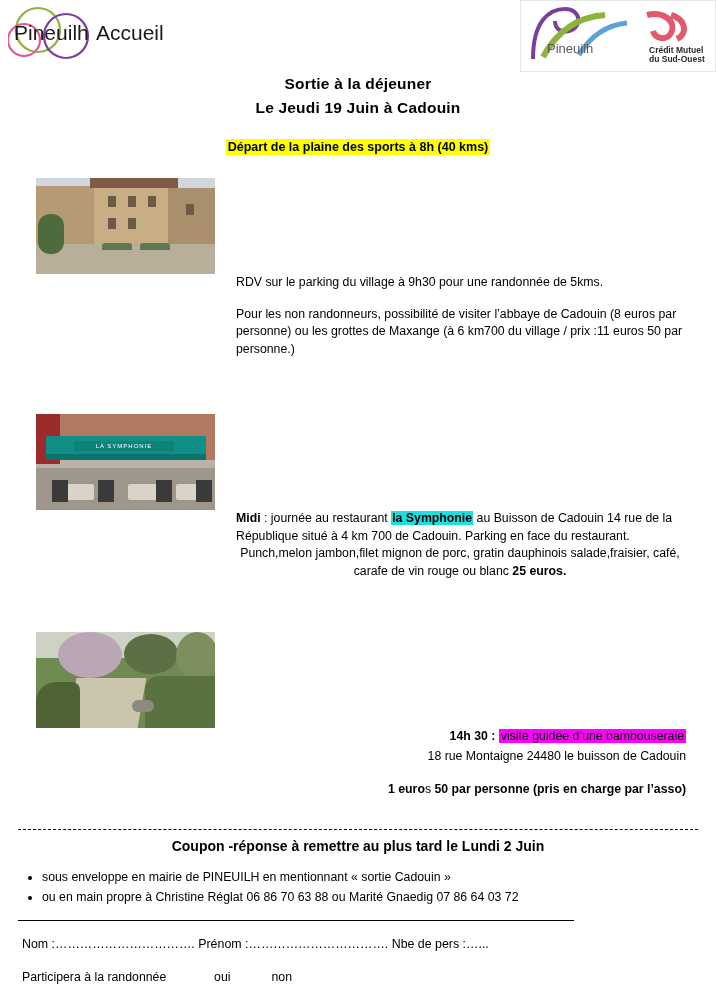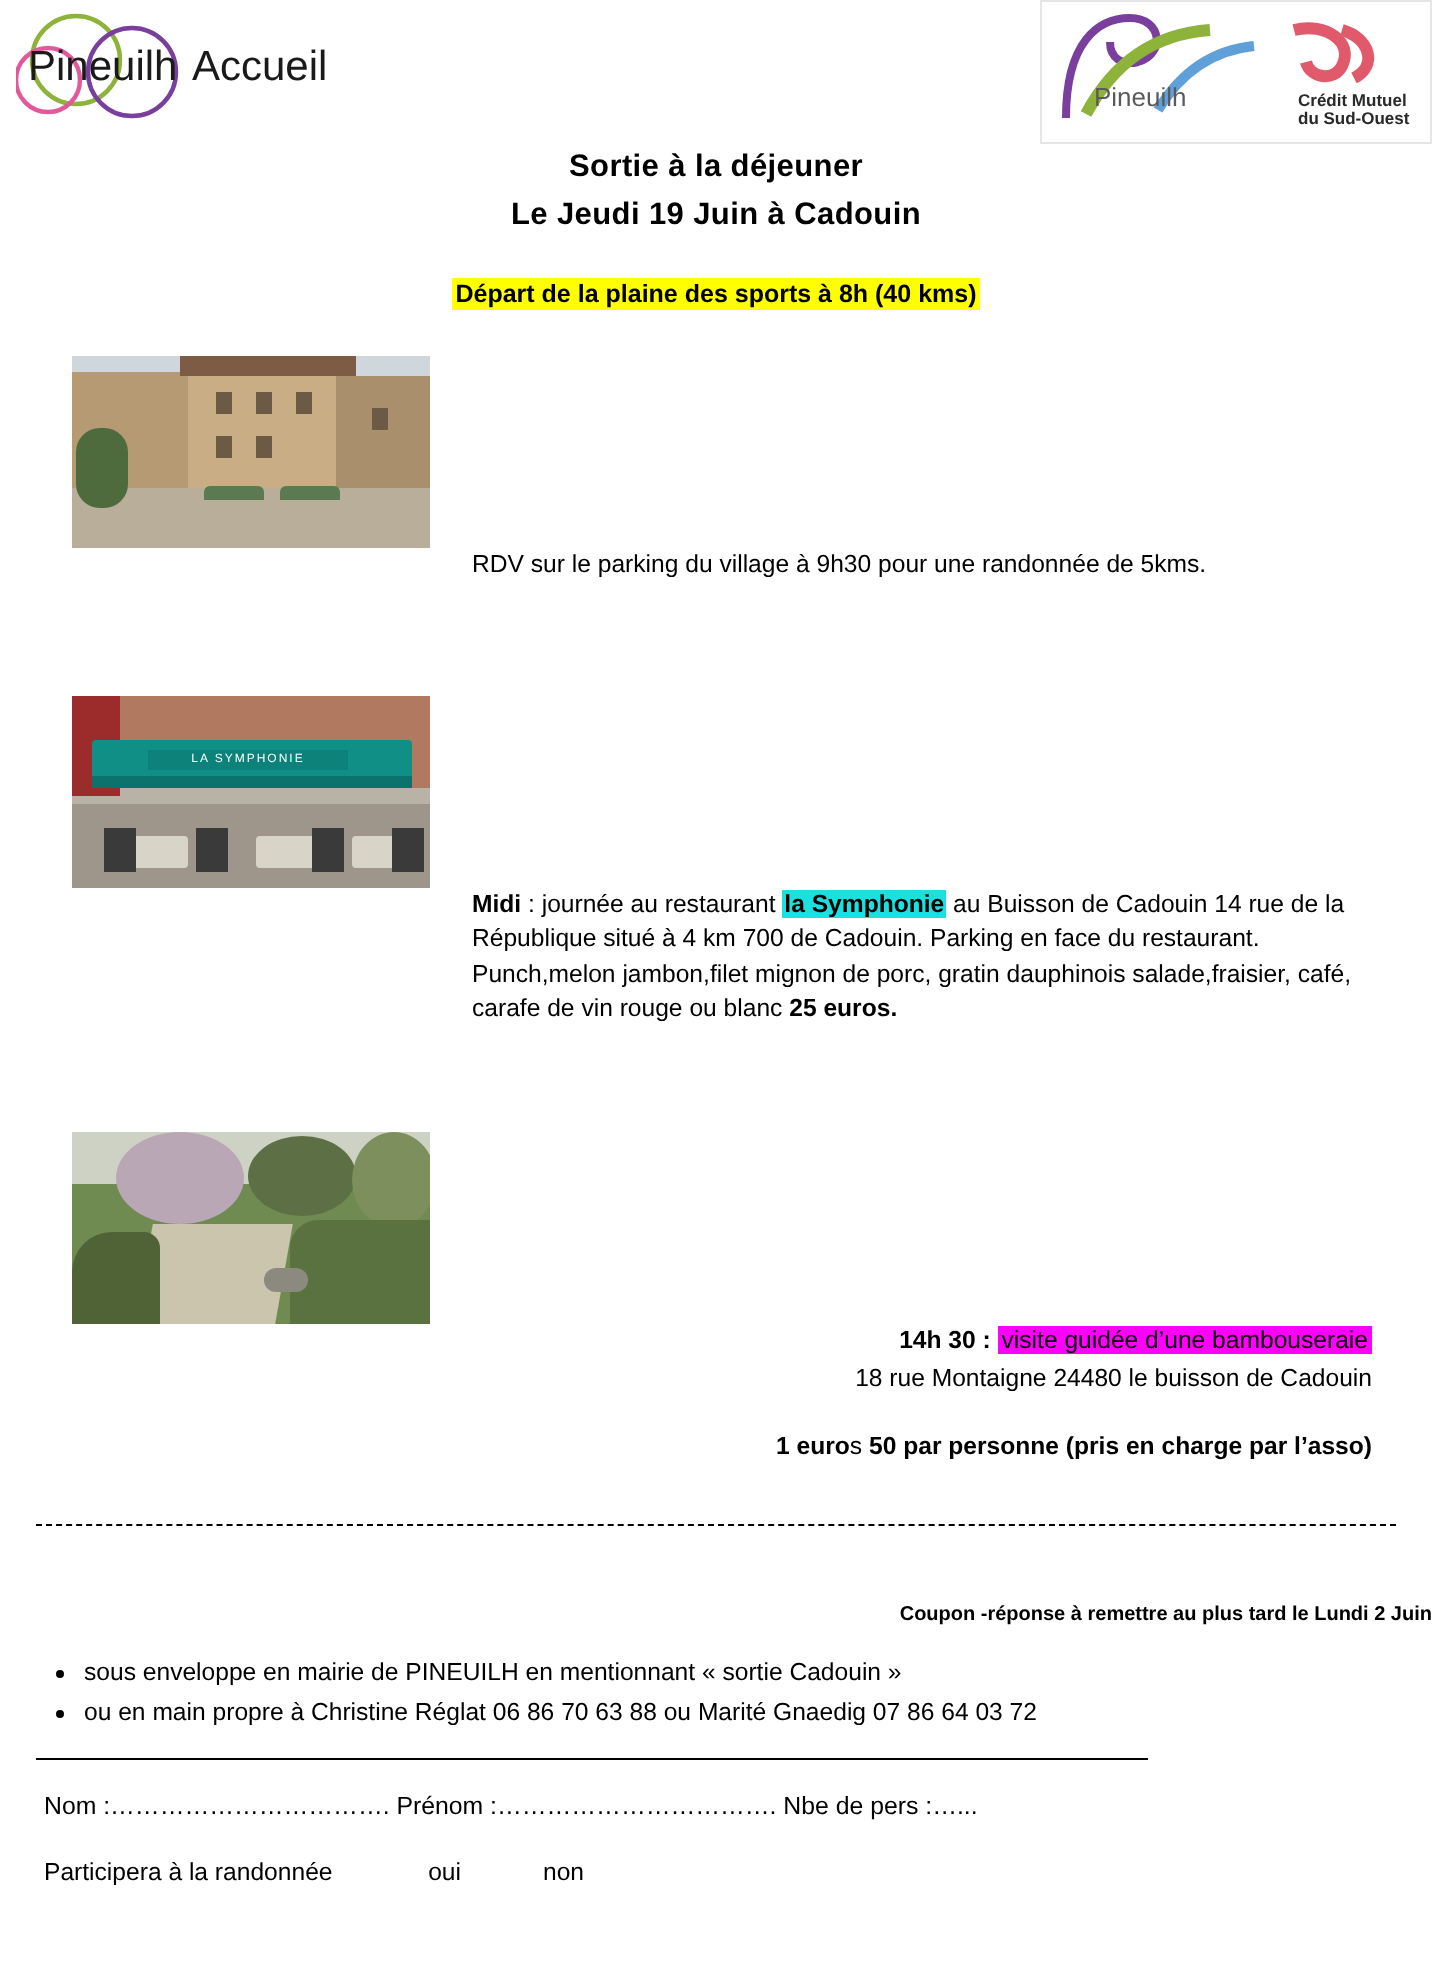--- a/index.html
+++ b/index.html
@@ -133,24 +133,24 @@
 
   
   .dotted-sep {
     margin: 30px 18px 0 18px;
     border-top: 1px dashed #000;
     height: 0;
   }
 
   
   .coupon-title {
-    text-align: right;
+    text-align: center;
     font-weight: bold;
-    font-size: 10px;
-    margin-top: 39px;
+    font-size: 14px;
+    margin-top: 8px;
   }
   ul.bullets {
     margin: 14px 0 0 0;
     padding-left: 42px;
     font-size: 12.3px;
     line-height: 18px;
   }
   ul.bullets li { margin-bottom: 2px; }
 
   .line-sep {
@@ -226,20 +226,21 @@
     <div class="win" style="left:72px; top:40px;"></div>
     <div class="win" style="left:92px; top:40px;"></div>
     <div class="win" style="left:150px; top:26px;"></div>
     <div class="ground"></div>
     <div class="umb" style="left:66px;"></div>
     <div class="umb" style="left:104px;"></div>
     <div class="tree"></div>
   </div>
   <div class="row-text">
     <p>RDV sur le parking du village à 9h30 pour une randonnée de 5kms.</p>
+    <p>Pour les non randonneurs, possibilité de visiter l’abbaye de Cadouin (8 euros par personne) ou les grottes de Maxange (à 6 km700 du village / prix :11 euros 50 par personne.)</p>
   </div>
 </div>
 
 <div class="row" style="margin-top:56px;">
   <div class="photo ph2">
     <div class="wall"></div>
     <div class="redwall"></div>
     <div class="awning"></div>
     <div class="awning-edge"></div>
     <div class="sign">LA SYMPHONIE</div>
@@ -247,21 +248,21 @@
     <div class="table" style="left:28px;"></div>
     <div class="table" style="left:92px;"></div>
     <div class="table" style="left:140px;"></div>
     <div class="chair" style="left:16px;"></div>
     <div class="chair" style="left:62px;"></div>
     <div class="chair" style="left:120px;"></div>
     <div class="chair" style="left:160px;"></div>
   </div>
   <div class="row-text">
     <p><span class="b">Midi</span><span> : journée au restaurant </span><span class="hl-cyan b">la Symphonie</span><span> au Buisson de Cadouin  14 rue de la République situé à 4 km 700 de Cadouin. Parking en face du restaurant.</span></p>
-    <p style="margin-top:-14px;"><span>Punch,melon jambon,filet mignon de porc, gratin dauphinois salade,fraisier, café, carafe de vin rouge ou blanc </span><span class="b">25 euros.</span></p>
+    <p style="margin-top:-14px;text-align:center;"><span>Punch,melon jambon,filet mignon de porc, gratin dauphinois salade,fraisier, café, carafe de vin rouge ou blanc </span><span class="b">25 euros.</span></p>
   </div>
 </div>
 
 <div class="row" style="margin-top:52px;text-align:right;">
   <div class="photo ph3">
     <div class="sky"></div>
     <div class="tree-pink"></div>
     <div class="tree-dark"></div>
     <div class="tree-r"></div>
     <div class="path"></div>

